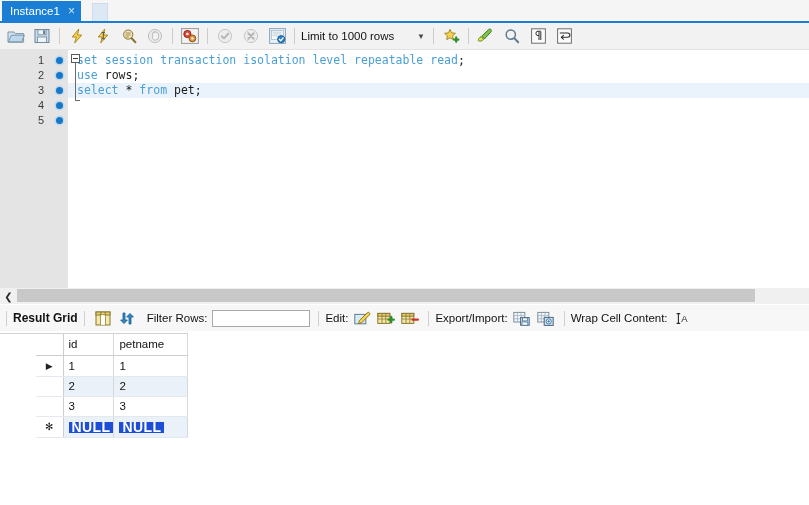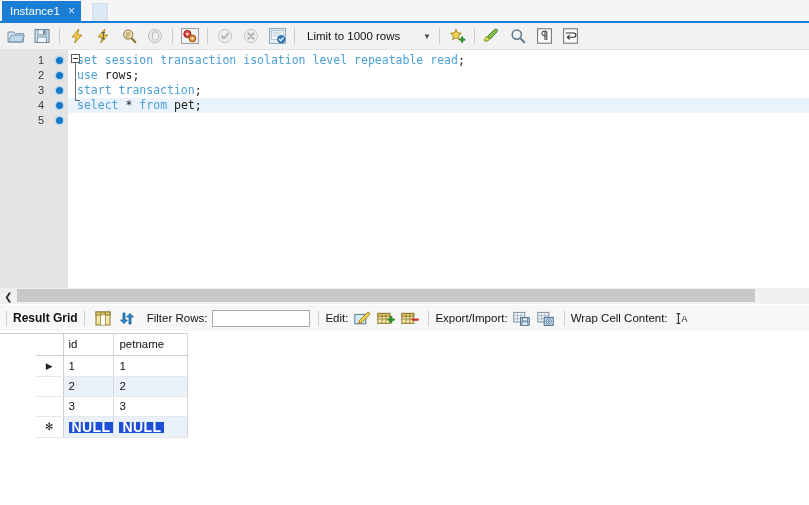--- a/index.html
+++ b/index.html
@@ -59,21 +59,21 @@
     box-sizing:border-box;
   }
   .tb-sep{
     width:1px;height:16px;background:#cbcbcb;margin:0 4px;
   }
   .tb-gap{width:3px;height:1px;}
   svg{display:block;}
 
   
   #limit-combo{
-    height:19px;width:130px;margin-left:6px;
+    height:19px;width:130px;margin-left:0;
     display:flex;align-items:center;justify-content:space-between;
     background:#f2f2f2;font-size:11.5px;color:#111;
     box-sizing:border-box;
   }
   #limit-combo .limit-text{padding-left:2px;white-space:nowrap;}
   #limit-combo .limit-arrow{
     width:16px;text-align:center;color:#4a4a4a;font-size:8px;
   }
 
   
@@ -388,21 +388,20 @@
         </div>
         <div class="gutter-row">
           <span class="lnum">5</span>
           <span class="bookmark-dot"></span>
         </div>
       </div>
   </div>
   <div id="code-area">
       <div class="code-line"><span class="kw">set</span><span class="id"> </span><span class="kw">session</span><span class="id"> </span><span class="kw">transaction</span><span class="id"> </span><span class="kw">isolation</span><span class="id"> </span><span class="kw">level</span><span class="id"> </span><span class="kw">repeatable</span><span class="id"> </span><span class="kw">read</span><span class="punc">;</span></div>
       <div class="code-line"><span class="kw">use</span><span class="id"> </span><span class="id">rows</span><span class="punc">;</span></div>
-      <div class="code-line"><span class="kw">start</span><span class="id"> </span><span class="kw">transaction</span><span class="punc">;</span></div>
       <div class="code-line cur"><span class="kw">select</span><span class="id"> </span><span class="op">*</span><span class="id"> </span><span class="kw">from</span><span class="id"> </span><span class="id">pet</span><span class="punc">;</span></div>
     </div>
   <div id="fold-box"></div>
   <div id="fold-line"></div>
   <div id="fold-foot"></div>
 </div>
 
 <div id="hscroll">
   <div id="hs-left">❮</div>
   <div id="hs-track"></div>

